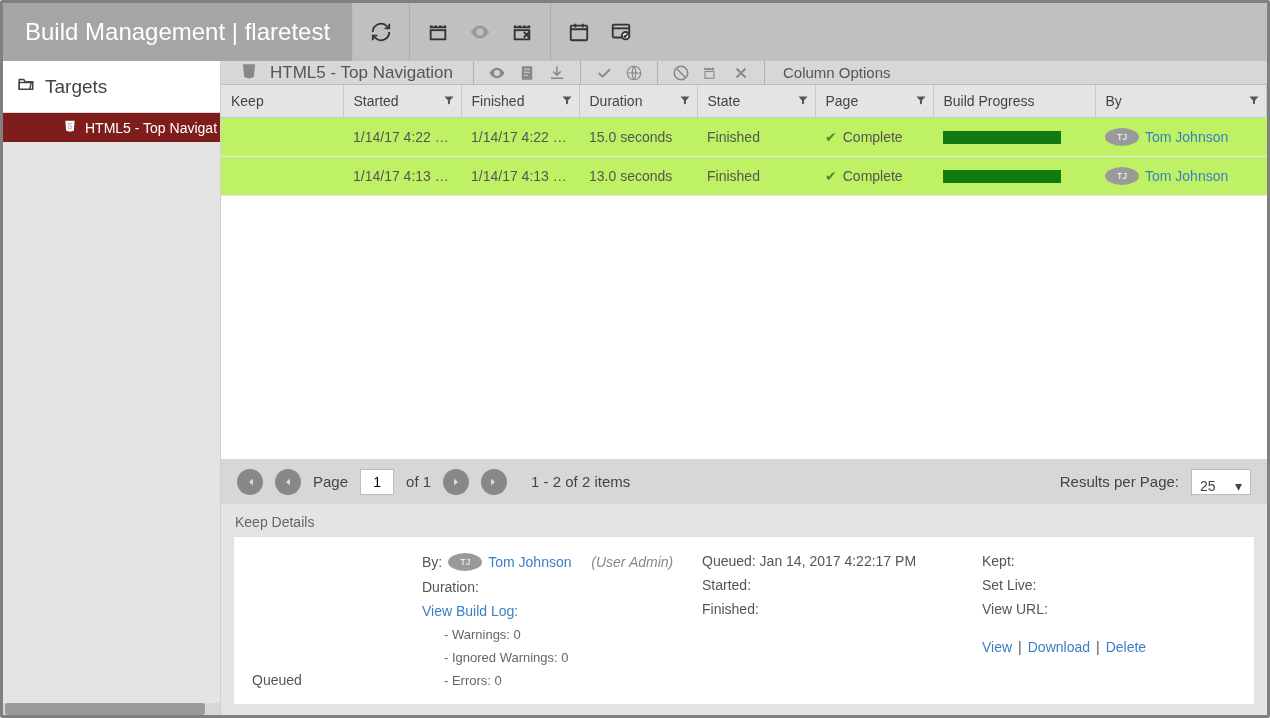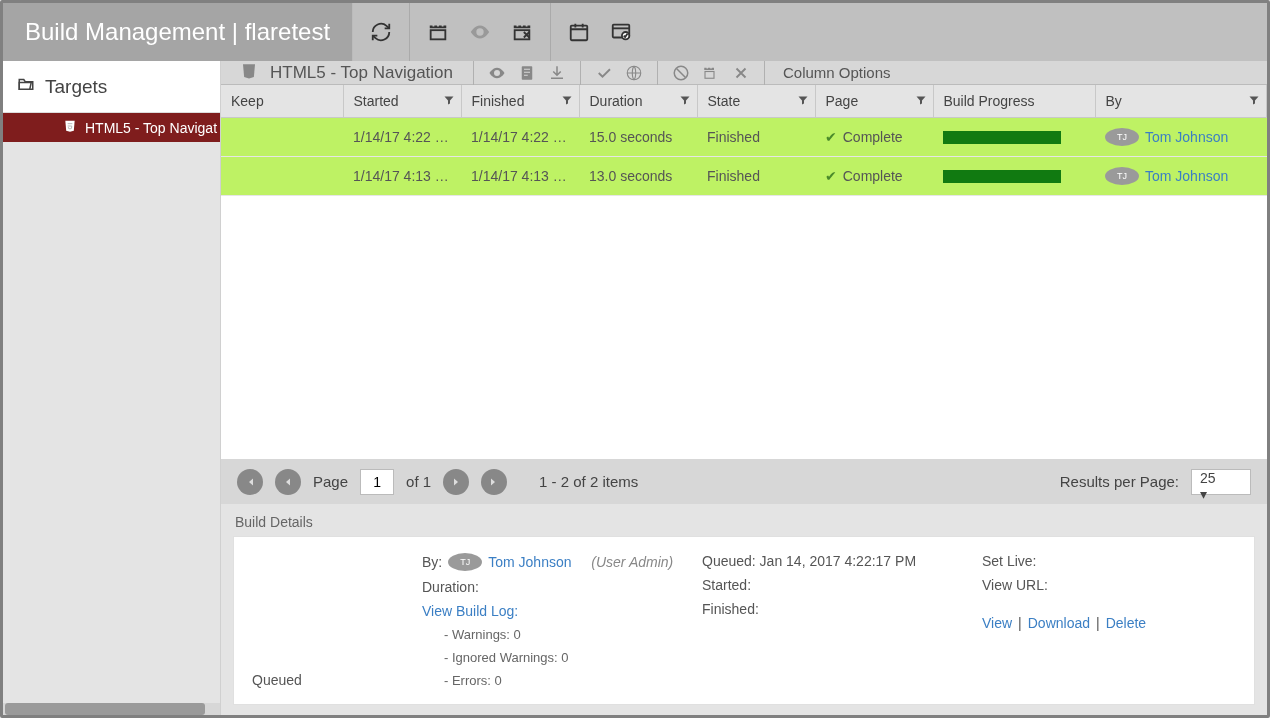--- a/index.html
+++ b/index.html
@@ -193,22 +193,22 @@
   }
   .pbtn svg { width: 12px; height: 12px; fill: #ddd; }
   .page-input {
     width: 34px; height: 26px; text-align: center;
     border: 1px solid #bbb; font-size: 14px; background: #fff;
   }
   .pagetext { font-size: 15px; color: #444; }
   .pagination .spacer { flex: 1; }
   .rpp-select {
     width: 60px; height: 26px; border: 1px solid #bbb;
-    background: #fff; display: flex; align-items: flex-start;
-    padding: 0 8px; justify-content: space-between; cursor: pointer; flex-direction: column;
+    background: #fff; display: flex; align-items: flex-end;
+    padding: 0 8px; justify-content: space-between; cursor: pointer;
   }
   .detail-label {
     padding: 10px 14px 6px 14px;
     font-size: 14px;
     color: #666;
   }
   .detail-panel {
     background: #fff;
     margin: 0 12px 10px 12px;
     padding: 16px 18px;
@@ -482,30 +482,30 @@
         <div class="pbtn">
             <svg viewBox="0 0 24 24">
               <path d="M8 5l8 7-8 7z"></path>
             </svg>
           </div>
         <div class="pbtn">
             <svg viewBox="0 0 24 24">
               <path d="M17 5v14M6 5l8 7-8 7z"></path>
             </svg>
           </div>
-        <span class="pagetext" style="margin-left:20px">1 - 2 of 2 items</span>
+        <span class="pagetext" style="margin-left:12px">1 - 2 of 2 items</span>
         <div class="spacer"></div>
         <span class="pagetext">Results per Page:</span>
         <div class="rpp-select">
           <span>25</span>
           <span>▾</span>
         </div>
       </div>
 
-      <div class="detail-label">Build Details</div>
+      <div class="detail-label">Keep Details</div>
       <div class="detail-panel">
         <div class="detail-status">Queued</div>
         <div class="detail-col">
           <div class="inline-row">
             <span>By:</span>
             <span class="avatar">TJ</span>
             <span class="link">Tom Johnson</span>
             &nbsp;&nbsp;
             <span class="muted">(User Admin)</span>
           </div>
@@ -514,20 +514,21 @@
           <div class="indent">- Warnings: 0</div>
           <div class="indent">- Ignored Warnings: 0</div>
           <div class="indent">- Errors: 0</div>
         </div>
         <div class="detail-col" style="justify-content:flex-start">
           <div>Queued: Jan 14, 2017 4:22:17 PM</div>
           <div>Started:</div>
           <div>Finished:</div>
         </div>
         <div class="detail-col">
+          <div>Kept:</div>
           <div>Set Live:</div>
           <div>View URL:</div>
           <div style="height:6px"></div>
           <div class="inline-row">
             <span class="link">View</span>
             <span> | </span>
             <span class="link">Download</span>
             <span> | </span>
             <span class="link">Delete</span>
           </div>

